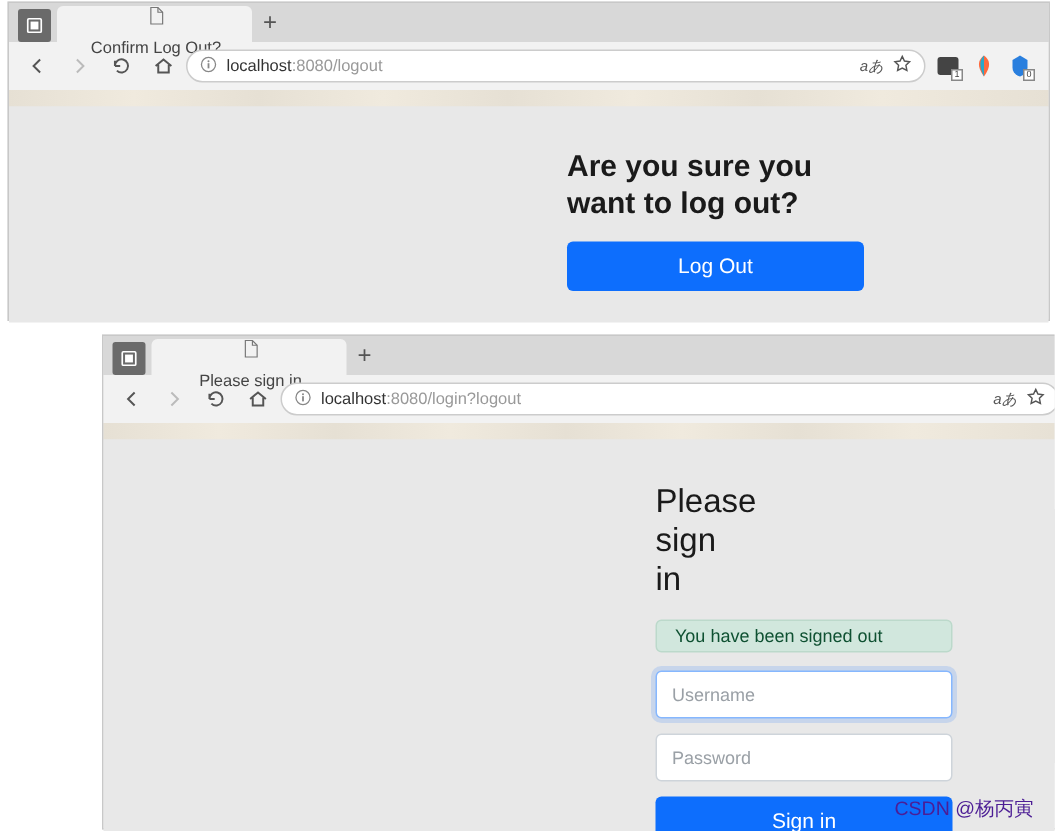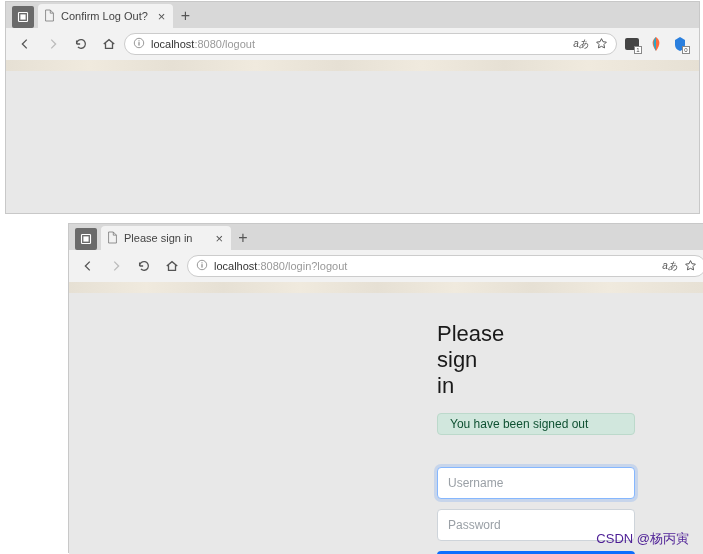--- a/index.html
+++ b/index.html
@@ -5,21 +5,21 @@
     * { box-sizing: border-box; margin: 0; padding: 0; }
     body { font-family: "Segoe UI", Arial, sans-serif; background:#fff; width:703px; height:554px; position:relative; overflow:hidden;}
     
     .window { position:absolute; background:#e8e8e8; border:1px solid #c8c8c8; }
     .w1 { left:5px; top:1px; width:695px; height:213px; }
     .w2 { left:68px; top:223px; width:645px; height:330px; }
     
     .tabbar { height:26px; background:#d8d8d8; display:flex; align-items:flex-end; padding-left:4px;}
     .tab-square { width:22px; height:22px; background:#6a6a6a; border-radius:2px; margin:2px 4px 0 2px; display:flex;align-items:center;justify-content:center;}
     .tab-square svg{width:12px;height:12px;fill:#fff;}
-    .tab { display:flex; align-items:center; background:#f2f2f2; height:24px; padding:0 4px 0 6px; border-radius:4px 4px 0 0; min-width:130px; gap:6px; font-size:11px; color:#444;}
+    .tab { display:flex; align-items:center; background:#f2f2f2; height:24px; padding:0 4px 0 6px; border-radius:4px 4px 0 0; min-width:130px; gap:6px; font-size:11px; color:#444;flex-direction:column;}
     .tab .page-icon svg{width:11px;height:13px;}
     .tab .close-icon { margin-left:auto; font-size:13px; color:#555; padding:0 4px;}
     .plus { width:24px;height:24px; display:flex;align-items:center;justify-content:center;font-size:16px;color:#555;}
     
     .navbar { height:30px; background:#f2f2f2; display:flex; align-items:center; padding:16px 6px; gap:2px;}
     .nav-btn { width:26px; height:26px; display:flex; align-items:center; justify-content:center; color:#555;}
     .nav-btn svg{width:14px;height:14px;stroke:#555;stroke-width:1.5;fill:none;}
     .nav-btn.dis svg{stroke:#bbb;}
     
     .addr { flex:1; height:22px; background:#fff; border:1px solid #ccc; border-radius:11px; display:flex; align-items:center; padding:0 8px; font-size:11px; gap:6px;}
@@ -41,21 +41,21 @@
     
     .logout-wrap { padding:28px 0 0 372px; }
     .logout-title { font-size:20px; font-weight:600; color:#1a1a1a; line-height:1.25; margin-bottom:12px;}
     .btn-primary { display:inline-block; width:198px; height:33px; background:#0d6efd; color:#fff; border:none; border-radius:4px; font-size:14px; text-align:center; line-height:33px;}
     
     
     .signin-wrap { padding:28px 0 0 368px; width:240px;}
     .signin-title { font-size:22px; font-weight:400; color:#1a1a1a; margin-bottom:14px;}
     .alert-success { background:#d1e7dd; border:1px solid #bcd9cb; color:#0f5132; border-radius:4px; padding:3px 12px; font-size:12px; margin-bottom:12px; width:198px;}
     .form-control { width:198px; height:32px; border:1px solid #ced4da; border-radius:4px; padding:0 10px; font-size:12px; margin-bottom:10px; background:#fff;}
-    .form-control.focus{border-color:#86b7fe; box-shadow:0 0 0 3px rgba(13,110,253,.15);margin-top:20px;}
+    .form-control.focus{border-color:#86b7fe; box-shadow:0 0 0 3px rgba(13,110,253,.15);}
     input::placeholder{color:#9aa0a6;}
     
     .watermark{position:absolute; right:14px; bottom:6px; font-size:13px; color:#4c1d95; font-family:Arial,sans-serif;}
   </style>
 </head>
 <body>
 
 <div class="window w1">
   <div class="tabbar">
     <div class="tab-square">
@@ -120,20 +120,29 @@
             <path d="M9 2 C6 5 5.5 9 9 16" fill="#2aa8c9"></path>
           </svg></div>
       <div class="ext"><svg viewBox="0 0 18 18">
             <path d="M9 2l5 3v5c0 3-2 5-5 6-3-1-5-3-5-6V5z" fill="#2a7fde"></path>
           </svg><div class="badge">0</div></div>
     </div>
   </div>
 
   <div class="shimmer"></div>
 
+  <div class="content">
+    <div class="logout-wrap">
+      <div class="logout-title">
+        <div>Are you sure you</div>
+        <div>want to log out?</div>
+      </div>
+      <button class="btn-primary">Log Out</button>
+    </div>
+  </div>
 </div>
 
 <div class="window w2">
   <div class="tabbar">
     <div class="tab-square">
       <svg viewBox="0 0 16 16">
           <rect x="2" y="2" width="12" height="12" rx="1" fill="none" stroke="#fff" stroke-width="1.5"></rect>
           <rect x="4.5" y="4.5" width="7" height="7" fill="#fff"></rect>
         </svg>
     </div>

